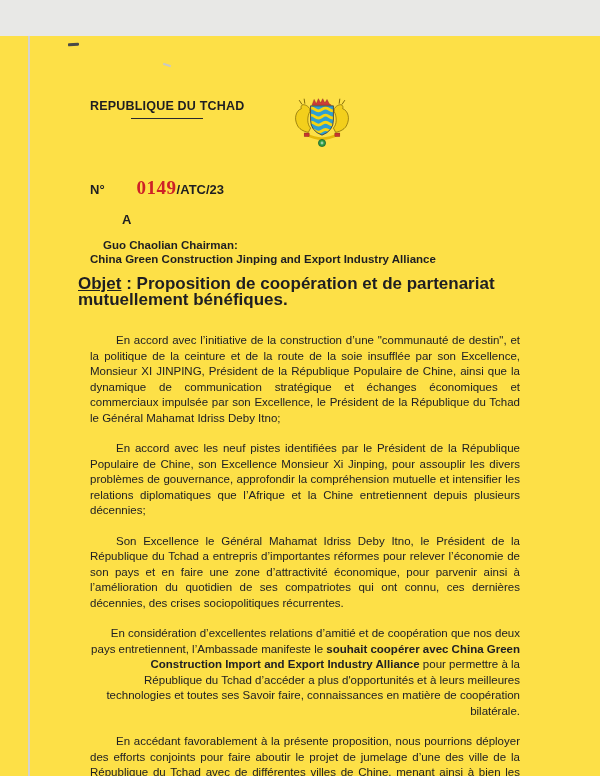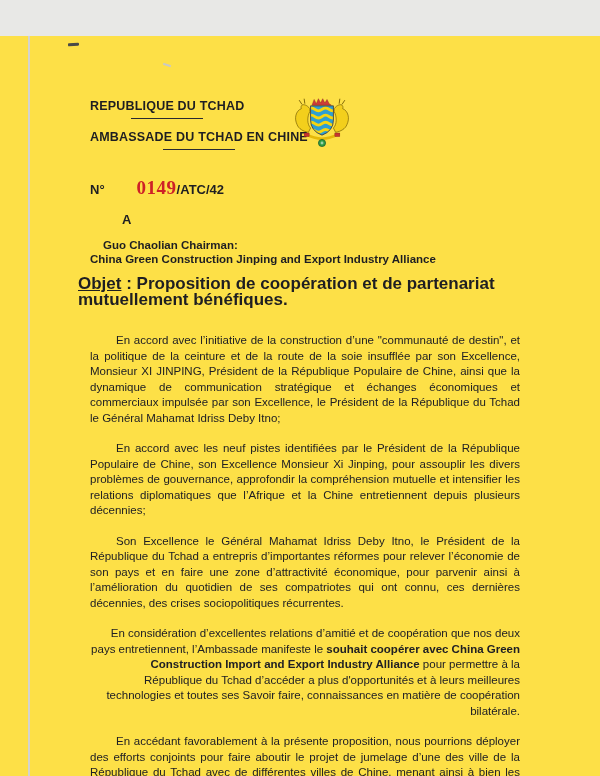--- a/index.html
+++ b/index.html
@@ -50,24 +50,20 @@
 
 <div class="page">
   <div class="scan-edge"></div>
   <div class="speck"></div>
   <div class="speck2"></div>
 
   <div class="hblock hb-left1">
     <div class="txt">REPUBLIQUE DU TCHAD</div>
     <div class="rule rule-w"></div>
   </div>
-  <div class="hblock hb-left2">
-    <div class="txt">AMBASSADE DU TCHAD EN CHINE</div>
-    <div class="rule rule-w"></div>
-  </div>
 
   <div class="emblem">
     <svg width="72" height="60" viewBox="0 0 100 84" xmlns="http://www.w3.org/2000/svg">
 
       <path d="M36,17 L39,9 L42,15 L45,8 L48,14 L51,8 L54,14 L57,9 L60,15 L63,17 Z" fill="#cf3b38" stroke="#8a2220" stroke-width="0.6"></path>
 
       <path d="M33,22 C27,14 19,15 21,22 C13,25 11,36 15,44 C17,50 24,54 31,55 L34,49 C29,44 29,33 33,26 Z" fill="#f3cf1c" stroke="#6e5600" stroke-width="0.9"></path>
       <path d="M22,16 l-4,-6 M26,15 l-1,-7" stroke="#6e5600" stroke-width="1.2" fill="none"></path>
 
       <path d="M67,22 C73,14 81,15 79,22 C87,25 89,36 85,44 C83,50 76,54 69,55 L66,49 C71,44 71,33 67,26 Z" fill="#f3cf1c" stroke="#6e5600" stroke-width="0.9"></path>
@@ -89,21 +85,21 @@
 
       <path d="M28,58 q22,12 44,0" stroke="#e5b90a" stroke-width="3.5" fill="none"></path>
       <rect x="25" y="56" width="7" height="5" fill="#c8342f" stroke="#7a1f1c" stroke-width="0.5"></rect>
       <rect x="68" y="56" width="7" height="5" fill="#c8342f" stroke="#7a1f1c" stroke-width="0.5"></rect>
       <circle cx="50" cy="70" r="5" fill="#2f9e44" stroke="#19562a" stroke-width="1"></circle>
       <circle cx="50" cy="70" r="2" fill="#9bd3a7"></circle>
     </svg>
   </div>
 
 
-  <div class="ref"><span>N°</span><span class="red-num" id="red-num" style="color: rgb(206, 33, 39);">0149</span><span>/ATC/42</span></div>
+  <div class="ref"><span>N°</span><span class="red-num" id="red-num" style="color: rgb(206, 33, 39);">0149</span><span>/ATC/23</span></div>
 
   <div class="to">A</div>
   <div class="addr-name">Guo Chaolian Chairman:</div>
   <div class="addr-org">China Green Construction Jinping and Export Industry Alliance</div>
 
   <div class="subject"><span class="u">Objet</span><span> : </span><span>Proposition de coopération et de partenariat mutuellement bénéfiques.</span></div>
 
   <main class="body" id="paragraphs">
       <p class="indent "><span>En accord avec l’initiative de la construction d’une "communauté de destin", et la politique de la ceinture et de la route de la soie insufflée par son Excellence, Monsieur XI JINPING, Président de la République Populaire de Chine, ainsi que la dynamique de communication stratégique et échanges économiques et commerciaux impulsée par son Excellence, le Président de la République du Tchad le Général Mahamat Idriss Deby Itno;</span></p>
       <p class="indent "><span>En accord avec les neuf pistes identifiées par le Président de la République Populaire de Chine, son Excellence Monsieur Xi Jinping, pour assouplir les divers problèmes de gouvernance, approfondir la compréhension mutuelle et intensifier les relations diplomatiques que l’Afrique et la Chine entretiennent depuis plusieurs décennies;</span></p>

